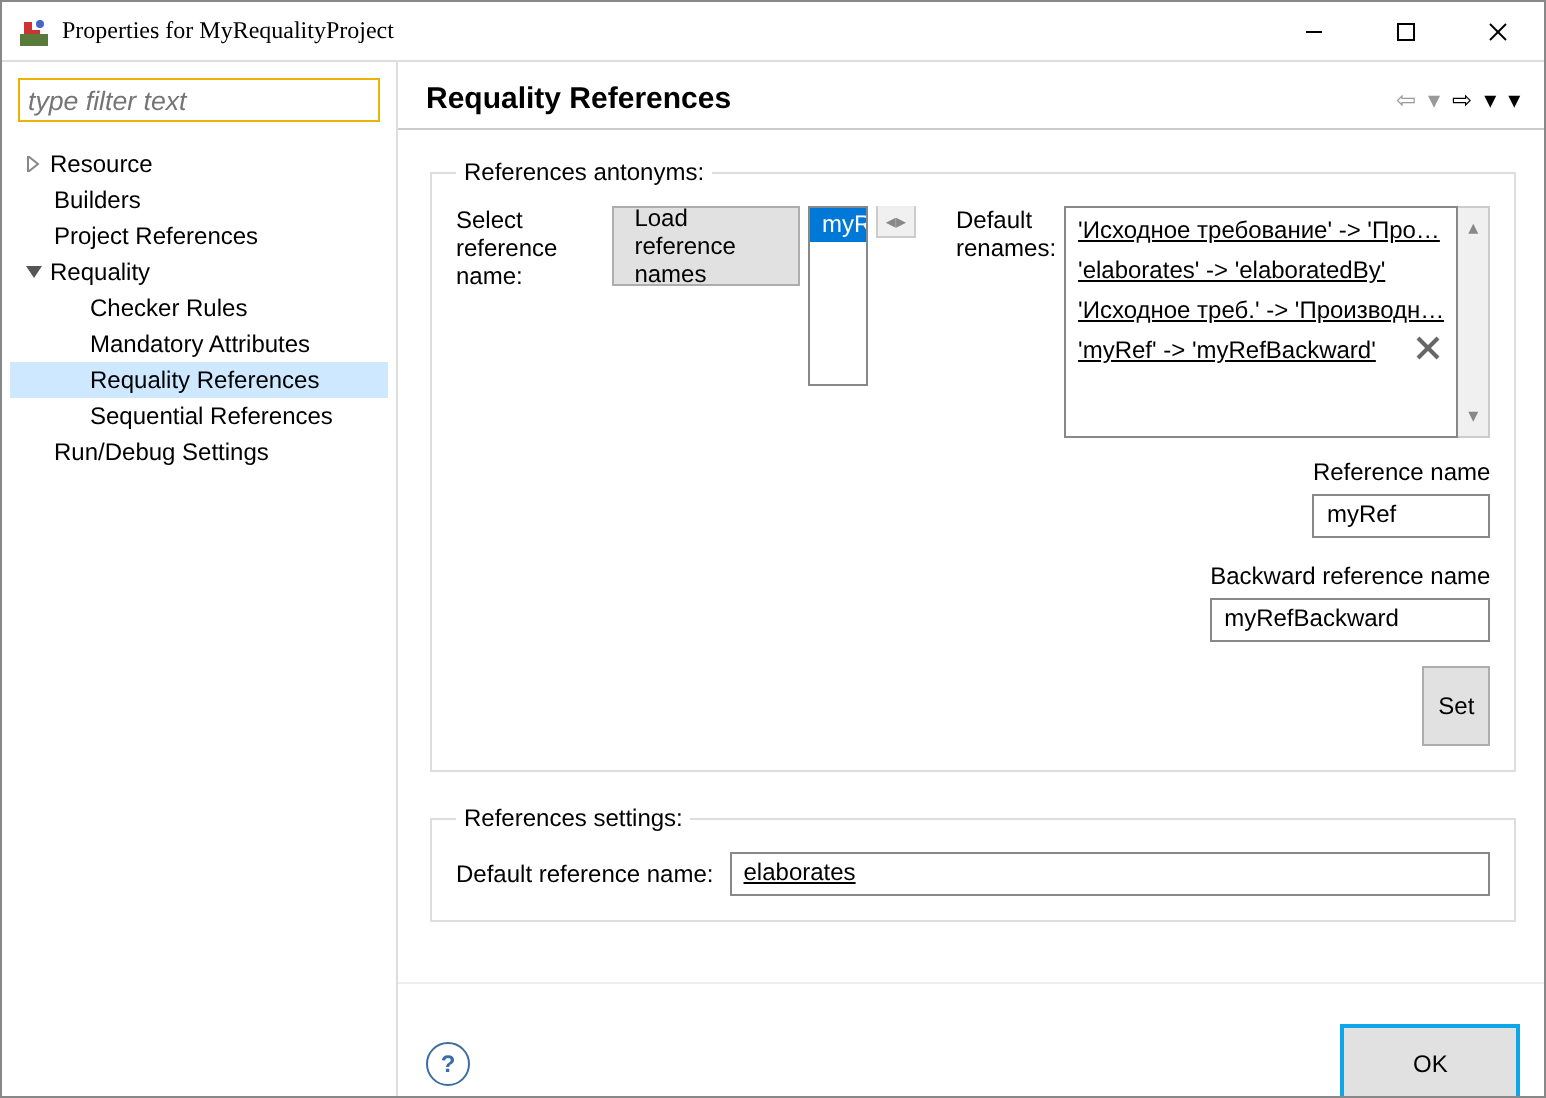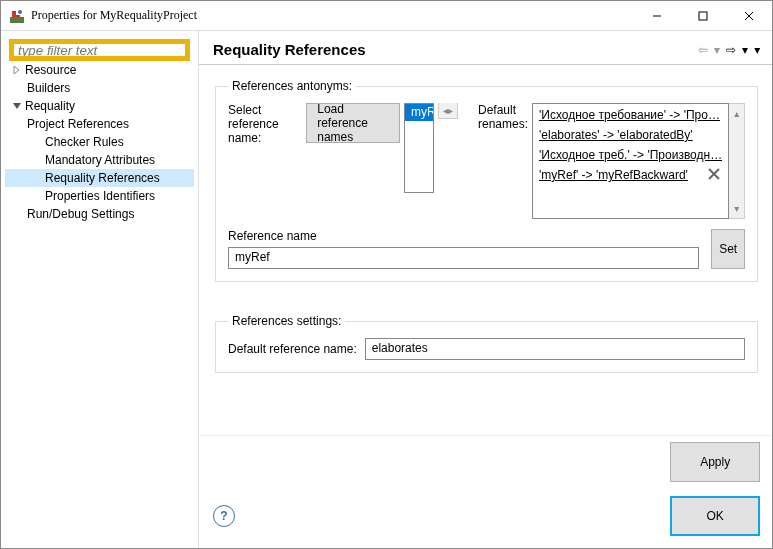--- a/index.html
+++ b/index.html
@@ -36,25 +36,25 @@
   }
   .left {
     width: 198px;
     border-right: 1px solid #ddd;
     padding: 8px 4px;
     display: flex;
     flex-direction: column;
   }
   .filter {
     height: 22px;
-    border: 5px solid #eab308;
+    border: 1px solid #eab308;
     padding: 2px 4px;
     color: #888;
     font-style: italic;
-    margin: 0 4px 0 4px;
+    margin: 0 4px 12px 4px;
   }
   .tree { flex: 1; overflow: auto; }
   .node {
     display: flex; align-items: center;
     height: 18px;
     padding-left: 6px;
     white-space: nowrap;
   }
   .arrow {
     width: 12px; height: 12px; margin-right: 2px;
@@ -83,21 +83,21 @@
     font-weight: 600;
     flex: 1;
   }
   .navicons { display: flex; gap: 6px; color: #999; }
   .navicons .en { color: #000; }
   .content {
     flex: 1;
     padding: 14px;
     display: flex;
     flex-direction: column;
-    gap: 32px;
+    gap: 16px;
   }
   fieldset {
     border: 1px solid #ddd;
     padding: 10px 12px 12px 12px;
   }
   fieldset legend { color: #000; padding: 0 4px; }
   .antonyms-top {
     display: flex;
     gap: 20px;
   }
@@ -170,35 +170,36 @@
     justify-content: space-between;
     padding: 4px 0;
     color: #888;
     font-size: 10px;
   }
   .row2 {
     display: flex;
     gap: 12px;
     margin-top: 10px;
     align-items: flex-end;
+    flex-direction: column;
   }
   .field {
     display: flex; flex-direction: column; gap: 4px;
     flex: 1;
   }
   .textinput {
     height: 22px;
     border: 1px solid #888;
     padding: 2px 6px;
     background: #fff;
   }
   .settings-row {
     display: flex; align-items: center; gap: 8px;
   }
-  .settings-row .textinput { flex: 1; }
+  .settings-row .textinput { flex: 1; text-decoration: underline; }
   .footer {
     display: flex;
     justify-content: flex-end;
     gap: 8px;
     padding: 6px 14px;
     border-top: 1px solid #eee;
   }
   .footer2 {
     display: flex;
     align-items: center;
@@ -257,42 +258,42 @@
         <span class="arrow">
             <svg width="8" height="8">
               <path d="M1 0 L6 4 L1 8 Z" fill="none" stroke="#888"></path>
             </svg>
           </span>
         <span>Resource</span>
       </div>
       <div class="node lvl1">
           <span>Builders</span>
         </div>
+      <div class="node lvl1">
+          <span>Project References</span>
+        </div>
       <div class="node">
         <span class="arrow">
             <svg width="8" height="8">
               <path d="M0 1 L8 1 L4 7 Z" fill="#555"></path>
             </svg>
           </span>
         <span>Requality</span>
       </div>
-      <div class="node lvl1">
-          <span>Project References</span>
-        </div>
       <div class="node lvl2">
           <span>Checker Rules</span>
         </div>
       <div class="node lvl2">
           <span>Mandatory Attributes</span>
         </div>
       <div class="node lvl2 selected">
           <span>Requality References</span>
         </div>
       <div class="node lvl2">
-          <span>Properties Identifiers</span>
+          <span>Sequential References</span>
         </div>
       <div class="node lvl1">
           <span>Run/Debug Settings</span>
         </div>
     </div>
   </div>
 
   <div class="right">
     <div class="header">
       <h1>Requality References</h1>
@@ -340,37 +341,40 @@
                   <span>▾</span>
                 </div>
             </div>
           </div>
         </div>
         <div class="row2">
           <div class="field">
             <div>Reference name</div>
             <div class="textinput">myRef</div>
           </div>
+          <div class="field">
+            <div>Backward reference name</div>
+            <div class="textinput">myRefBackward</div>
+          </div>
           <div class="button" style="width:34px;margin-bottom:0">Set</div>
         </div>
       </fieldset>
 
       <fieldset>
         <legend>References settings:</legend>
         <div class="settings-row">
           <span>Default reference name:</span>
           <div class="textinput">elaborates</div>
         </div>
       </fieldset>
 
       <div style="flex:1"></div>
     </div>
 
     <div class="footer">
-      <div class="button btn-w">Apply</div>
     </div>
     <div class="footer2">
       <div class="help">?</div>
       <div class="btns">
         <div class="button primary btn-w">OK</div>
       </div>
     </div>
   </div>
 </div>
 

